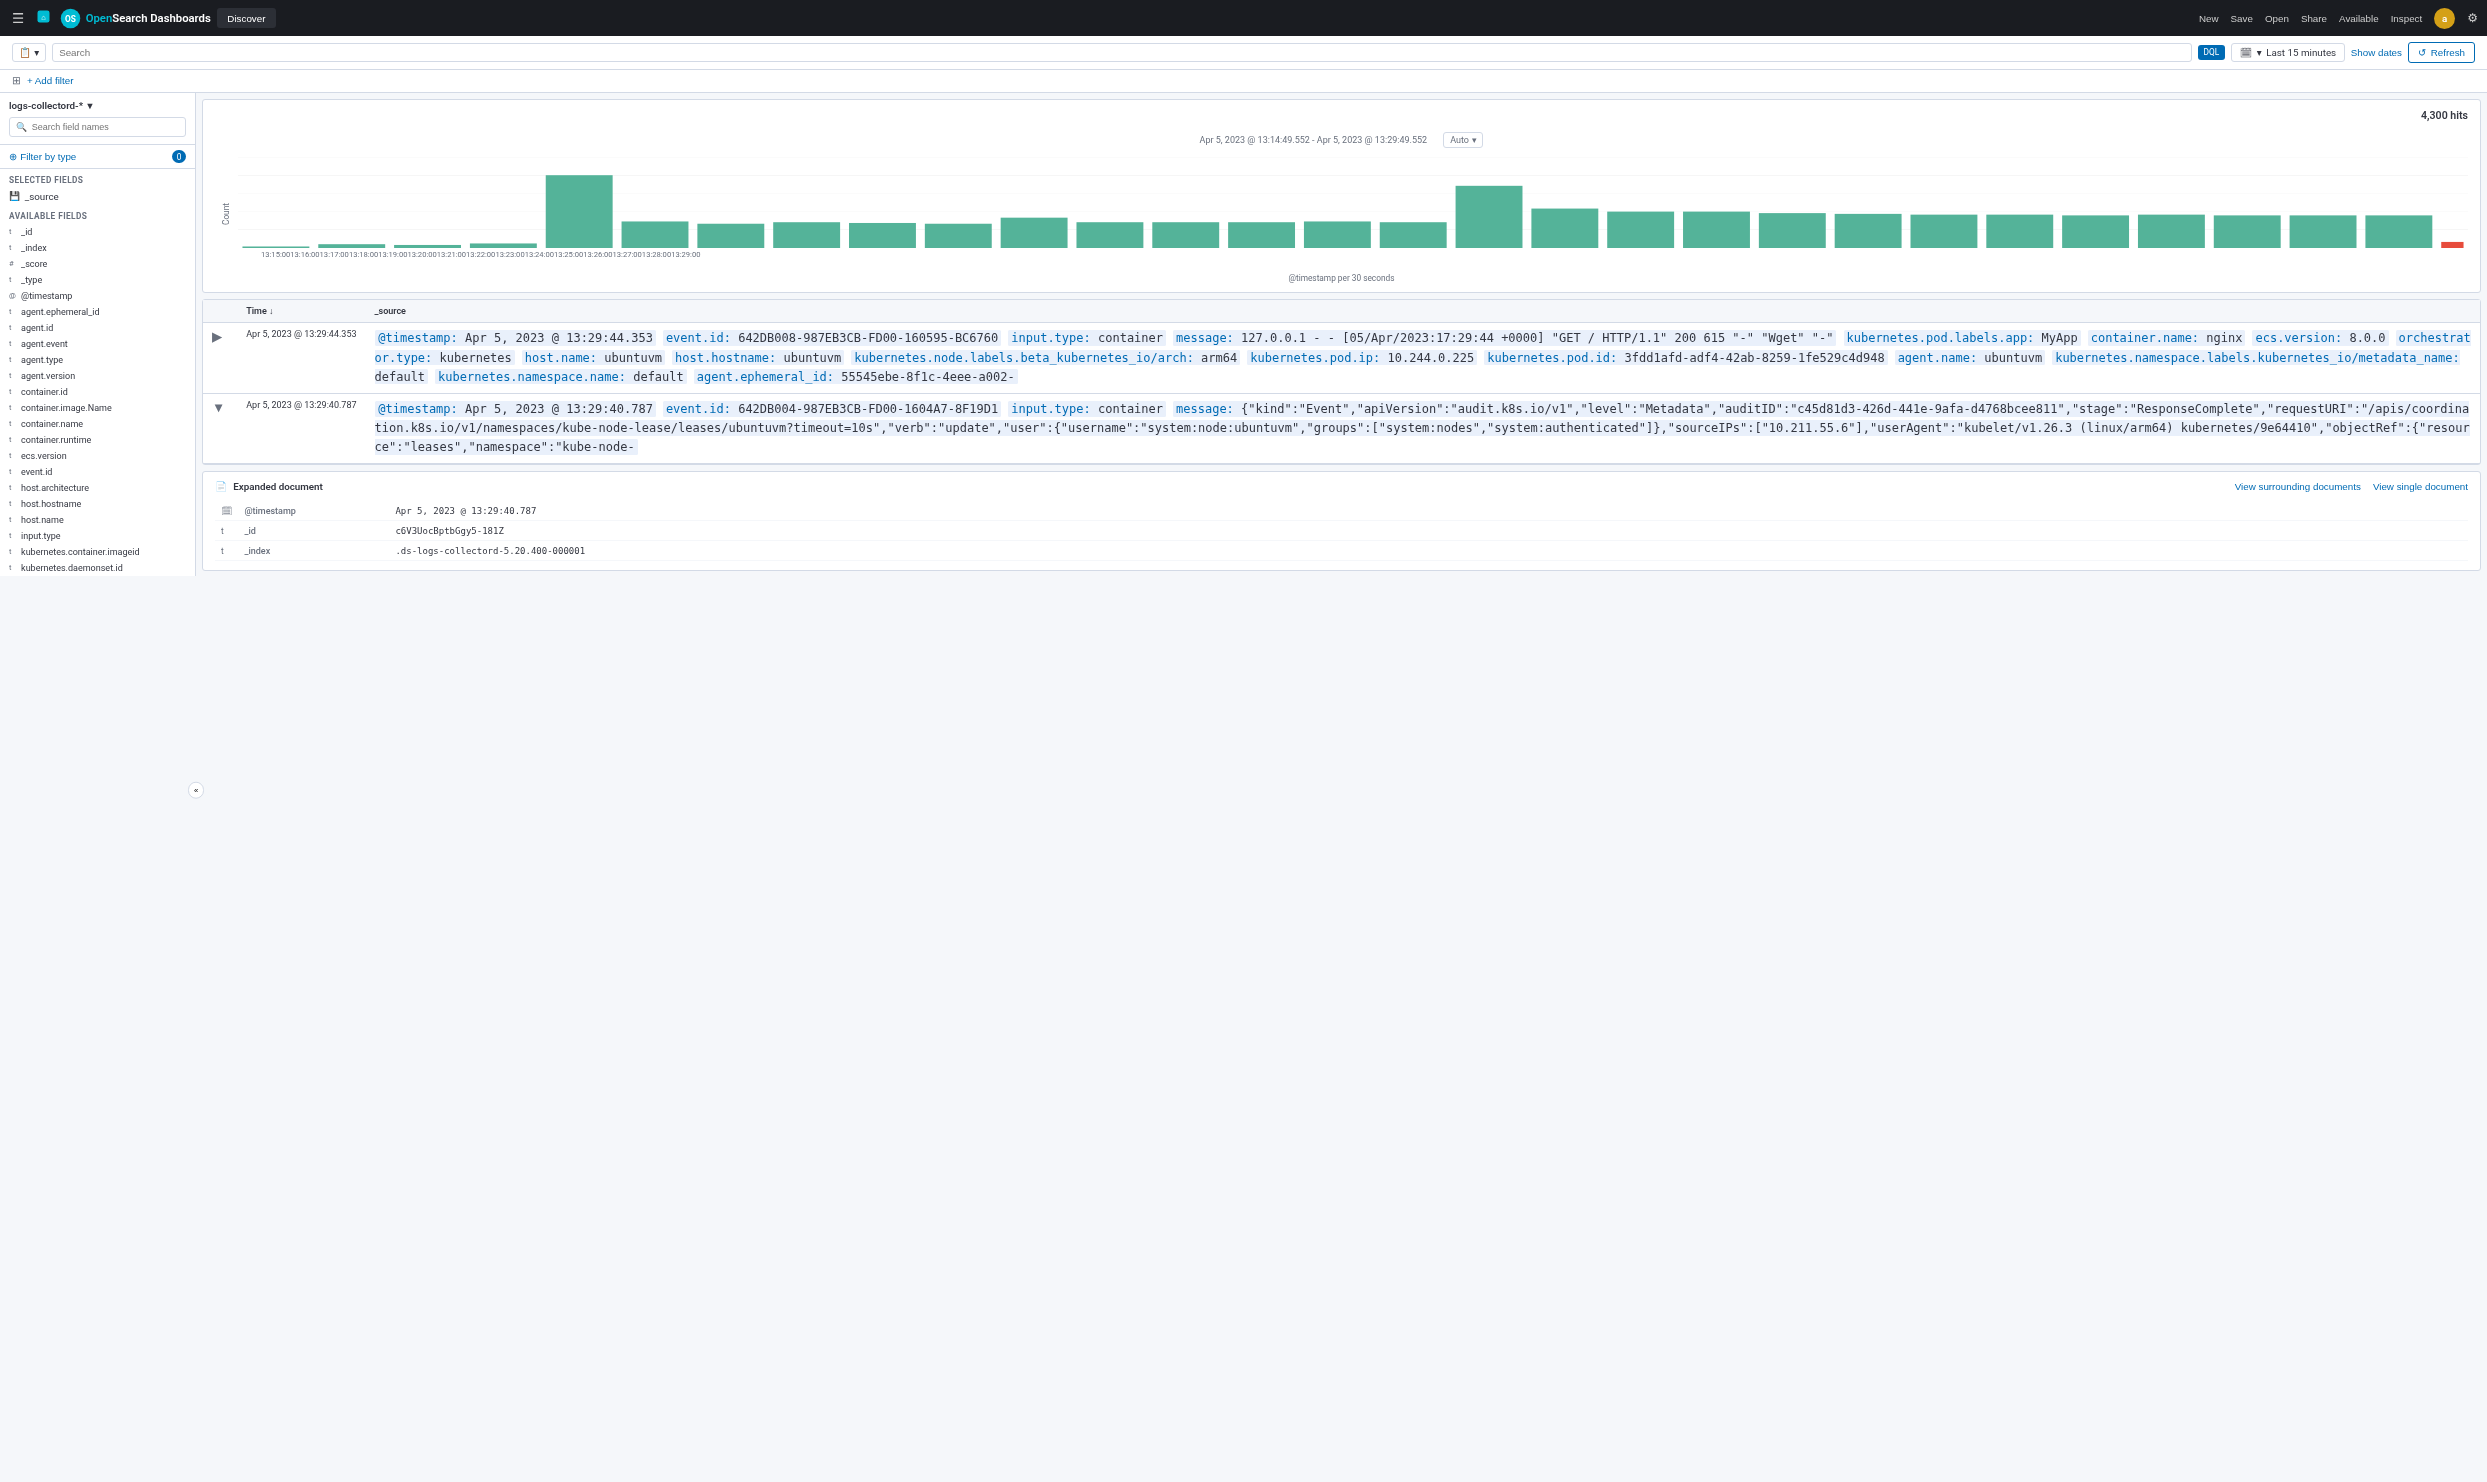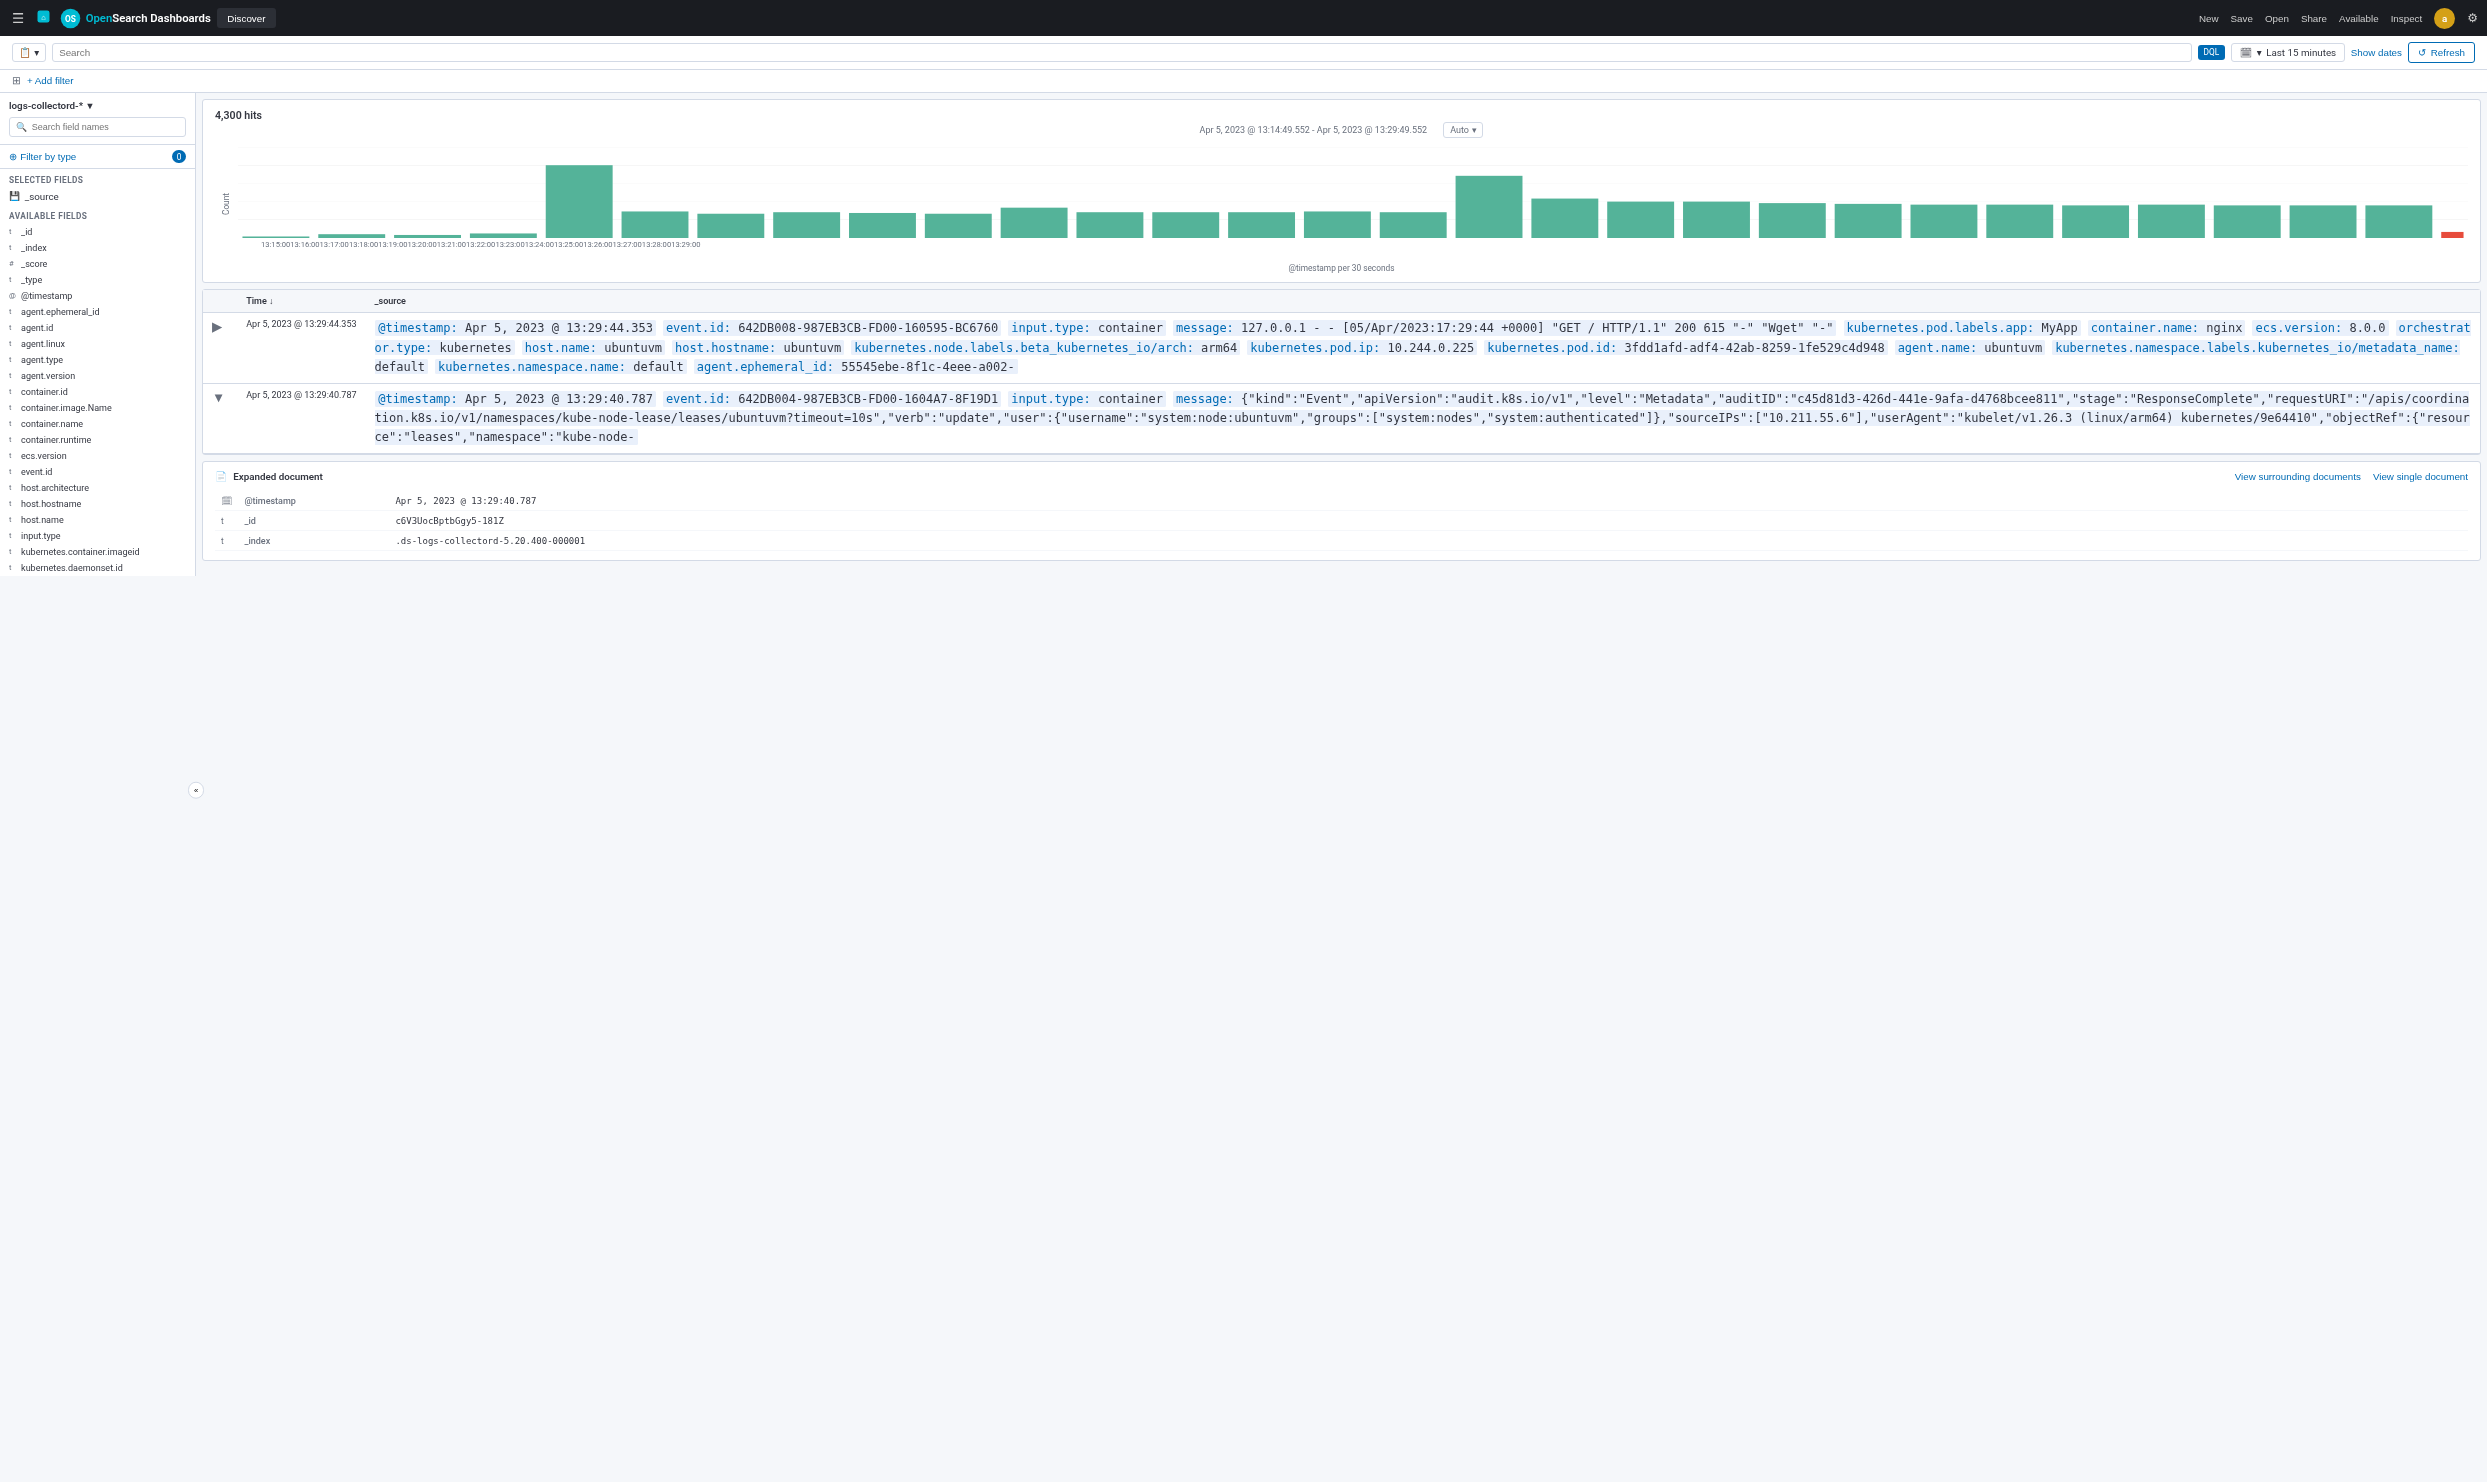--- a/index.html
+++ b/index.html
@@ -90,21 +90,21 @@
     .source-icon { font-size: 9px; }
     .sidebar-scroll { overflow-y: auto; flex: 1; }
     .collapse-btn { position: absolute; right: -9px; top: 50%; transform: translateY(-50%); background: white; border: 0.8px solid #d3dae6; border-radius: 50%; width: 16.6px; height: 16.6px; display: flex; align-items: center; justify-content: center; cursor: pointer; z-index: 10; font-size: 7.6px; }
     .sidebar-wrapper { position: relative; }
 
     
     .content-area { flex: 1; overflow-y: auto; background: #f5f7fa; }
 
     
     .chart-section { background: white; margin: 6px; border-radius: 3px; border: 0.8px solid #d3dae6; padding: 9px 12px; }
-    .hits-title { text-align: left; font-size: 10.6px; font-weight: 600; margin-bottom: 0; }
+    .hits-title { text-align: right; font-size: 10.6px; font-weight: 600; margin-bottom: 10px; }
     .chart-subtitle { text-align: right; font-size: 9px; color: #69707d; margin-bottom: 9px; display: flex; align-items: center; justify-content: center; gap: 16px; }
     .auto-select { border: 0.8px solid #d3dae6; border-radius: 3px; padding: 2.3px 6px; font-size: 9px; cursor: pointer; display: inline-flex; align-items: center; gap: 3px; }
 
     .chart-wrap { position: relative; height: 113px; }
     .chart-y-label { position: absolute; left: 0; top: 50%; transform: translateY(-50%) rotate(-90deg); font-size: 8.3px; color: #69707d; white-space: nowrap; }
     .chart-inner { margin-left: 23px; position: relative; height: 113px; }
     .chart-svg { width: 100%; height: 91px; display: block; }
     .chart-x-labels { display: flex; font-size: 7.6px; color: #69707d; margin-top: 1.5px; margin-left: 23px; }
     .chart-x-title { text-align: center; font-size: 8.3px; color: #69707d; margin-top: 3px; }
 
@@ -257,21 +257,21 @@
             <div class="field-item">
               <span class="field-type-badge">t</span>
               <span class="field-name">agent.ephemeral_id</span>
             </div>
             <div class="field-item">
               <span class="field-type-badge">t</span>
               <span class="field-name">agent.id</span>
             </div>
             <div class="field-item">
               <span class="field-type-badge">t</span>
-              <span class="field-name">agent.linux</span>
+              <span class="field-name">agent.event</span>
             </div>
             <div class="field-item">
               <span class="field-type-badge">t</span>
               <span class="field-name">agent.type</span>
             </div>
             <div class="field-item">
               <span class="field-type-badge">t</span>
               <span class="field-name">agent.version</span>
             </div>
             <div class="field-item">

